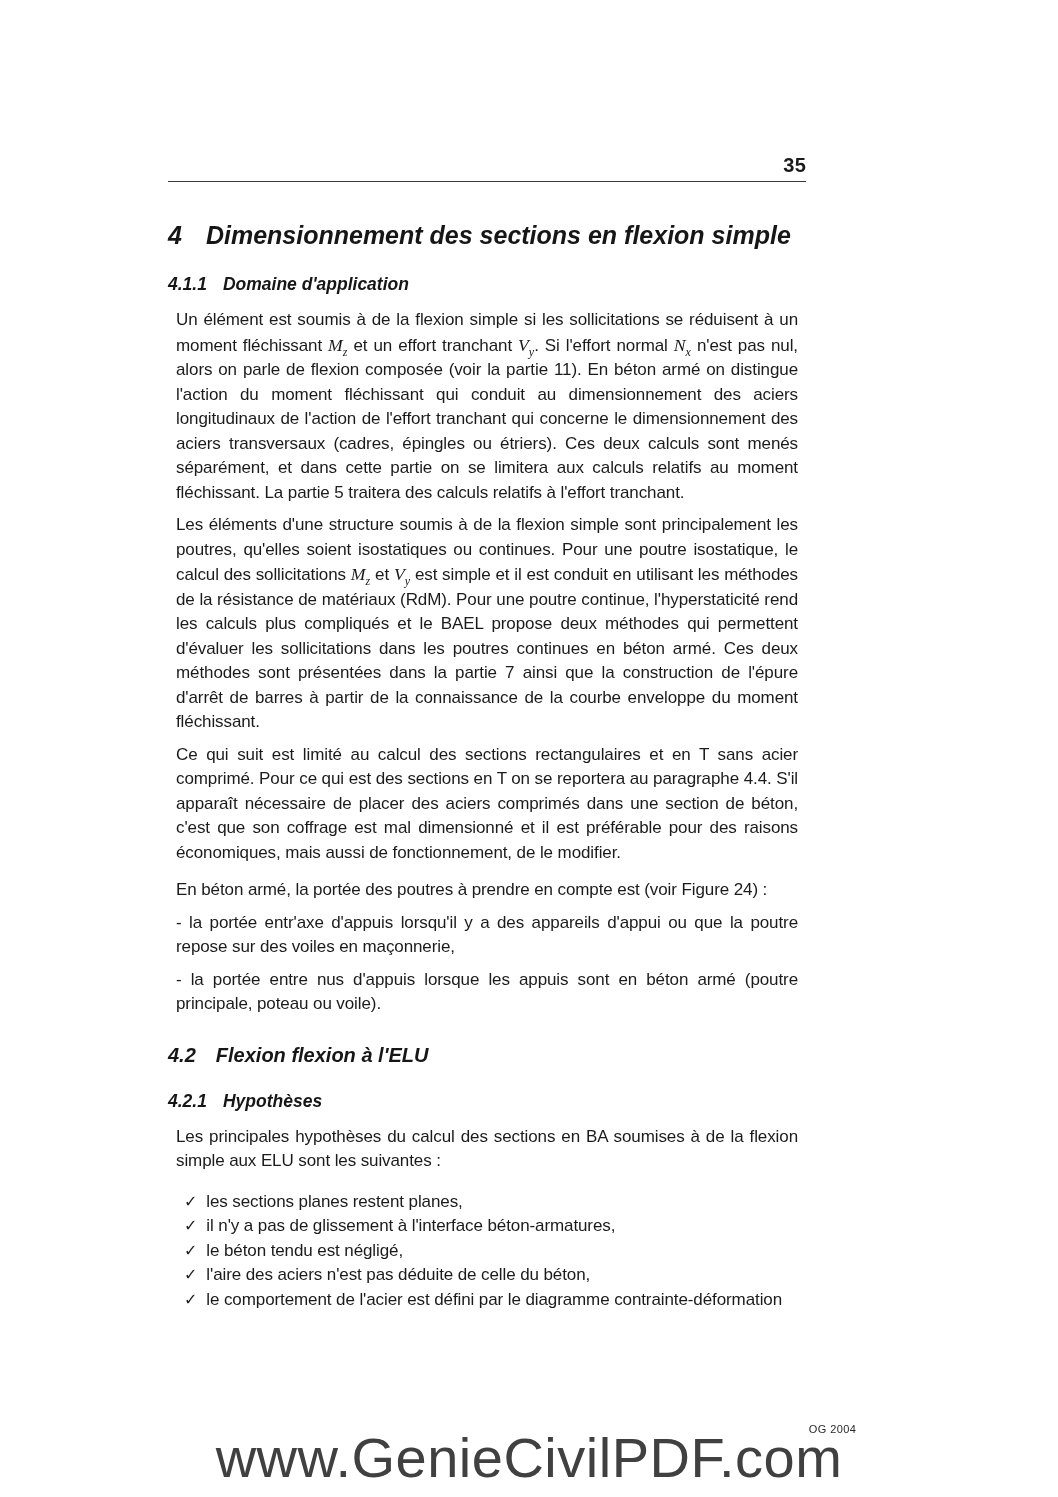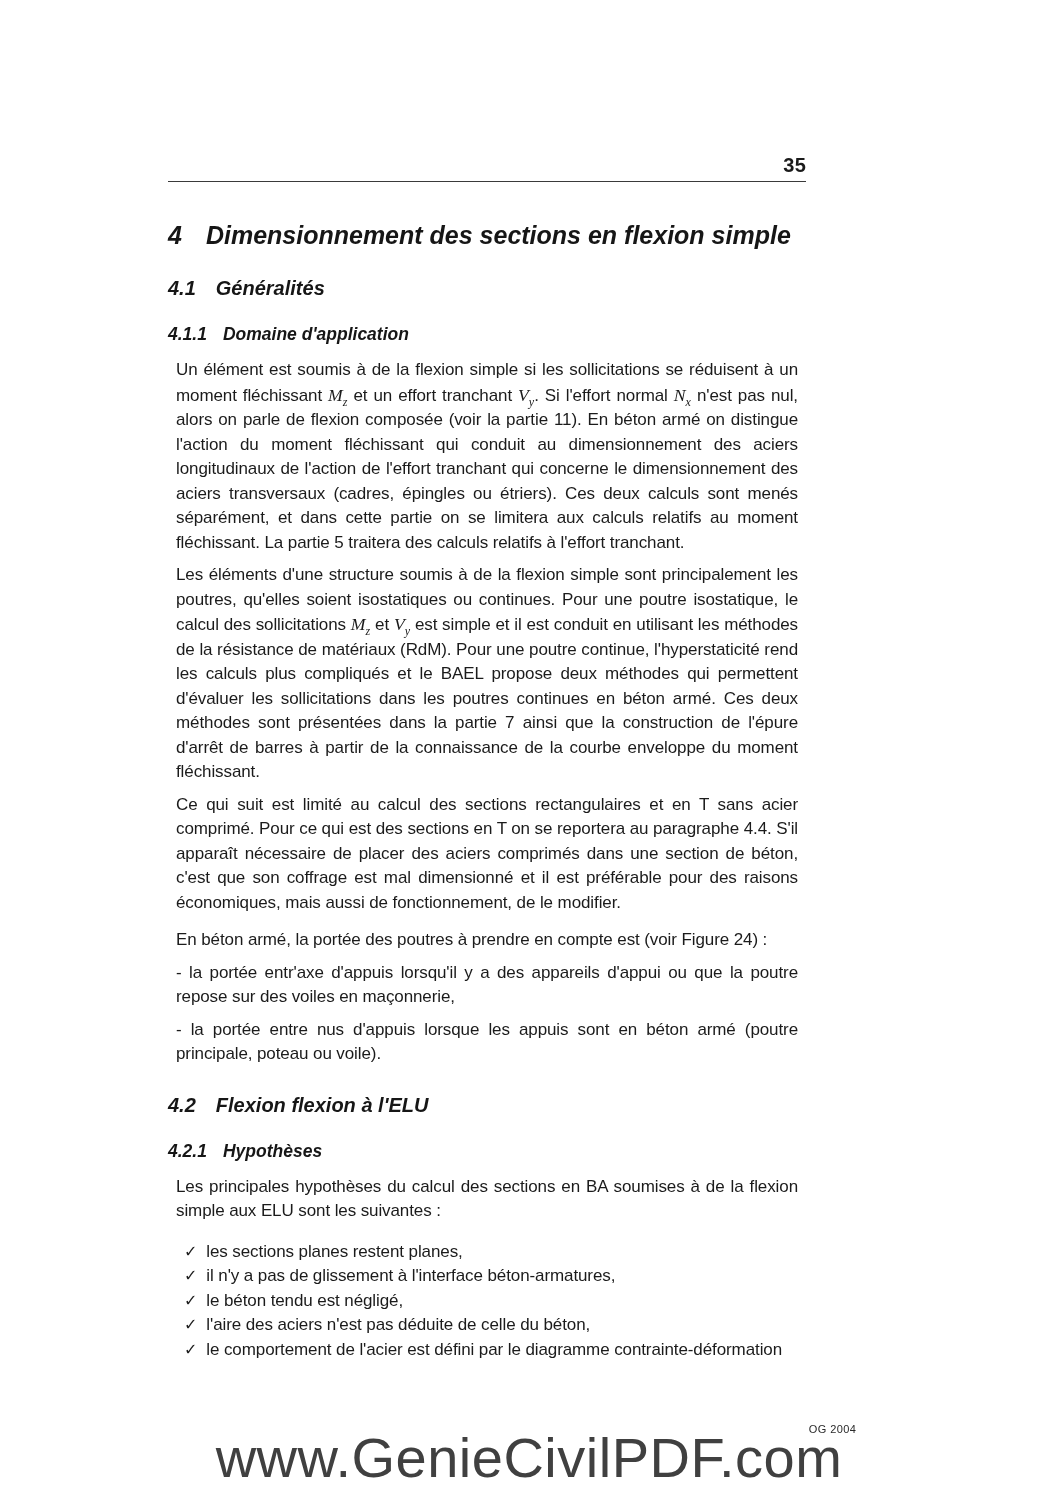--- a/index.html
+++ b/index.html
@@ -95,23 +95,20 @@
 <div class="page">
 
   <div class="page-header">
     <span class="page-number">35</span>
   </div>
 
   <h1>
     <span class="num">4</span><span>Dimensionnement des sections en flexion simple</span>
   </h1>
 
-  <h2>
-    <span class="num">4.1</span><span>Généralités</span>
-  </h2>
 
   <h3>
     <span class="num">4.1.1</span><span>Domaine d'application</span>
   </h3>
 
   <p class="body-text first">Un élément est soumis à de la flexion simple si les sollicitations se réduisent à un moment fléchissant <span class="math">M<sub>z</sub></span> et un effort tranchant <span class="math">V<sub>y</sub></span>. Si l'effort normal <span class="math">N<sub>x</sub></span> n'est pas nul, alors on parle de flexion composée (voir la partie 11). En béton armé on distingue l'action du moment fléchissant qui conduit au dimensionnement des aciers longitudinaux de l'action de l'effort tranchant qui concerne le dimensionnement des aciers transversaux (cadres, épingles ou étriers). Ces deux calculs sont menés séparément, et dans cette partie on se limitera aux calculs relatifs au moment fléchissant. La partie 5 traitera des calculs relatifs à l'effort tranchant.</p>
   <p class="body-text">Les éléments d'une structure soumis à de la flexion simple sont principalement les poutres, qu'elles soient isostatiques ou continues. Pour une poutre isostatique, le calcul des sollicitations <span class="math">M<sub>z</sub></span> et <span class="math">V<sub>y</sub></span> est simple et il est conduit en utilisant les méthodes de la résistance de matériaux (RdM). Pour une poutre continue, l'hyperstaticité rend les calculs plus compliqués et le BAEL propose deux méthodes qui permettent d'évaluer les sollicitations dans les poutres continues en béton armé. Ces deux méthodes sont présentées dans la partie 7 ainsi que la construction de l'épure d'arrêt de barres à partir de la connaissance de la courbe enveloppe du moment fléchissant.</p>
   <p class="body-text">Ce qui suit est limité au calcul des sections rectangulaires et en T sans acier comprimé. Pour ce qui est des sections en T on se reportera au paragraphe 4.4. S'il apparaît nécessaire de placer des aciers comprimés dans une section de béton, c'est que son coffrage est mal dimensionné et il est préférable pour des raisons économiques, mais aussi de fonctionnement, de le modifier.</p>
 
 

